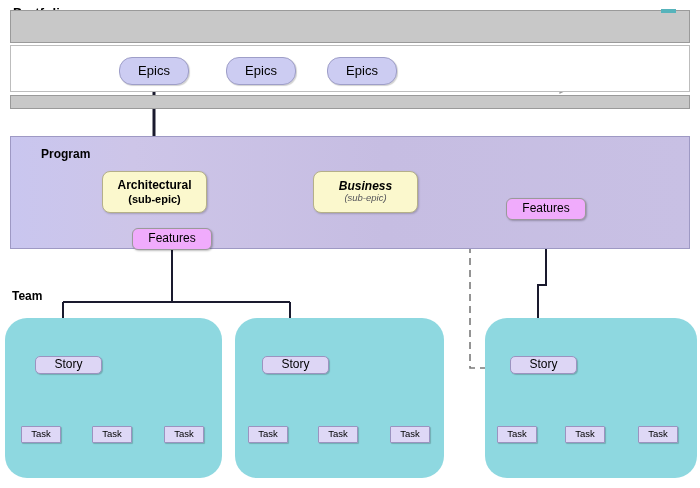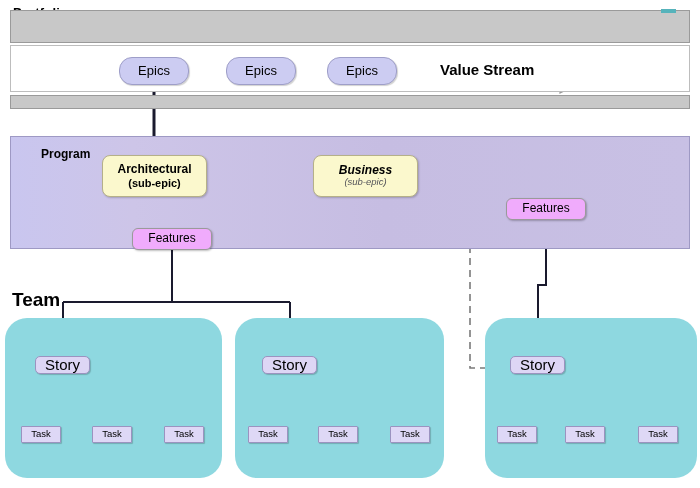--- a/index.html
+++ b/index.html
@@ -100,21 +100,21 @@
     color: #000000;
     z-index: 6;
     padding-left: 24px;
   }
 
   
   .team-label {
     position: absolute;
     left: 12px;
     top: 289px;
-    font-size: 19px;
+    font-size: 12px;
     font-weight: bold;
     color: #000000;
     z-index: 6;
   }
 
   
   .team-box {
     position: absolute;
     background: #8ed8e0;
     border-radius: 22px;
@@ -143,20 +143,21 @@
     height: 28px;
     box-shadow: 1px 1px 1px rgba(0,0,0,0.18);
   }
   .subepic-node {
     background: #fbf8cd;
     border: 1px solid #b5b089;
     border-radius: 8px;
     width: 105px;
     height: 42px;
     box-shadow: 1px 1px 2px rgba(0,0,0,0.2);
+    margin-top: 16px;
   }
   .subepic-title {
     font-size: 12px;
     font-weight: bold;
     color: #000000;
   }
   .subepic-sub {
     font-size: 11px;
     font-weight: bold;
     color: #000000;
@@ -173,23 +174,23 @@
     width: 80px;
     height: 22px;
     font-size: 12px;
     color: #000000;
     box-shadow: 1px 1px 2px rgba(0,0,0,0.25);
   }
   .story-node {
     background: #ddd6f5;
     border: 1px solid #9b93c0;
     border-radius: 5px;
-    width: 55px;
+    width: 67px;
     height: 18px;
-    font-size: 15px;
+    font-size: 12px;
     color: #000000;
     box-shadow: 1px 1px 1px rgba(0,0,0,0.2);
   }
   .task-node {
     background: #ded8f6;
     border: 1px solid #9b93c0;
     border-radius: 1px;
     width: 40px;
     height: 17px;
     font-size: 9.5px;
@@ -237,21 +238,20 @@
 
     <path d="M538,374 L538,400 M517,400 L658,400 M517,400 L517,426 M585,400 L585,426 M658,400 L658,426" stroke="#6f7777" stroke-width="1.8" fill="none"></path>
   </svg>
 
   <div class="portfolio-band"></div>
   <div class="portfolio-label">Portfolio</div>
   <div class="vs-white-band"></div>
   <div class="portfolio-band-bottom"></div>
   <div class="teal-mark"></div>
 
-  <div class="vs-text">Value Stream</div>
 
   <div class="node epic-node" style="left:119px; top:57px;">
     <span>Epics</span>
   </div>
   <div class="node epic-node" style="left:226px; top:57px;">
     <span>Epics</span>
   </div>
   <div class="node epic-node" style="left:327px; top:57px;">
     <span>Epics</span>
   </div>

